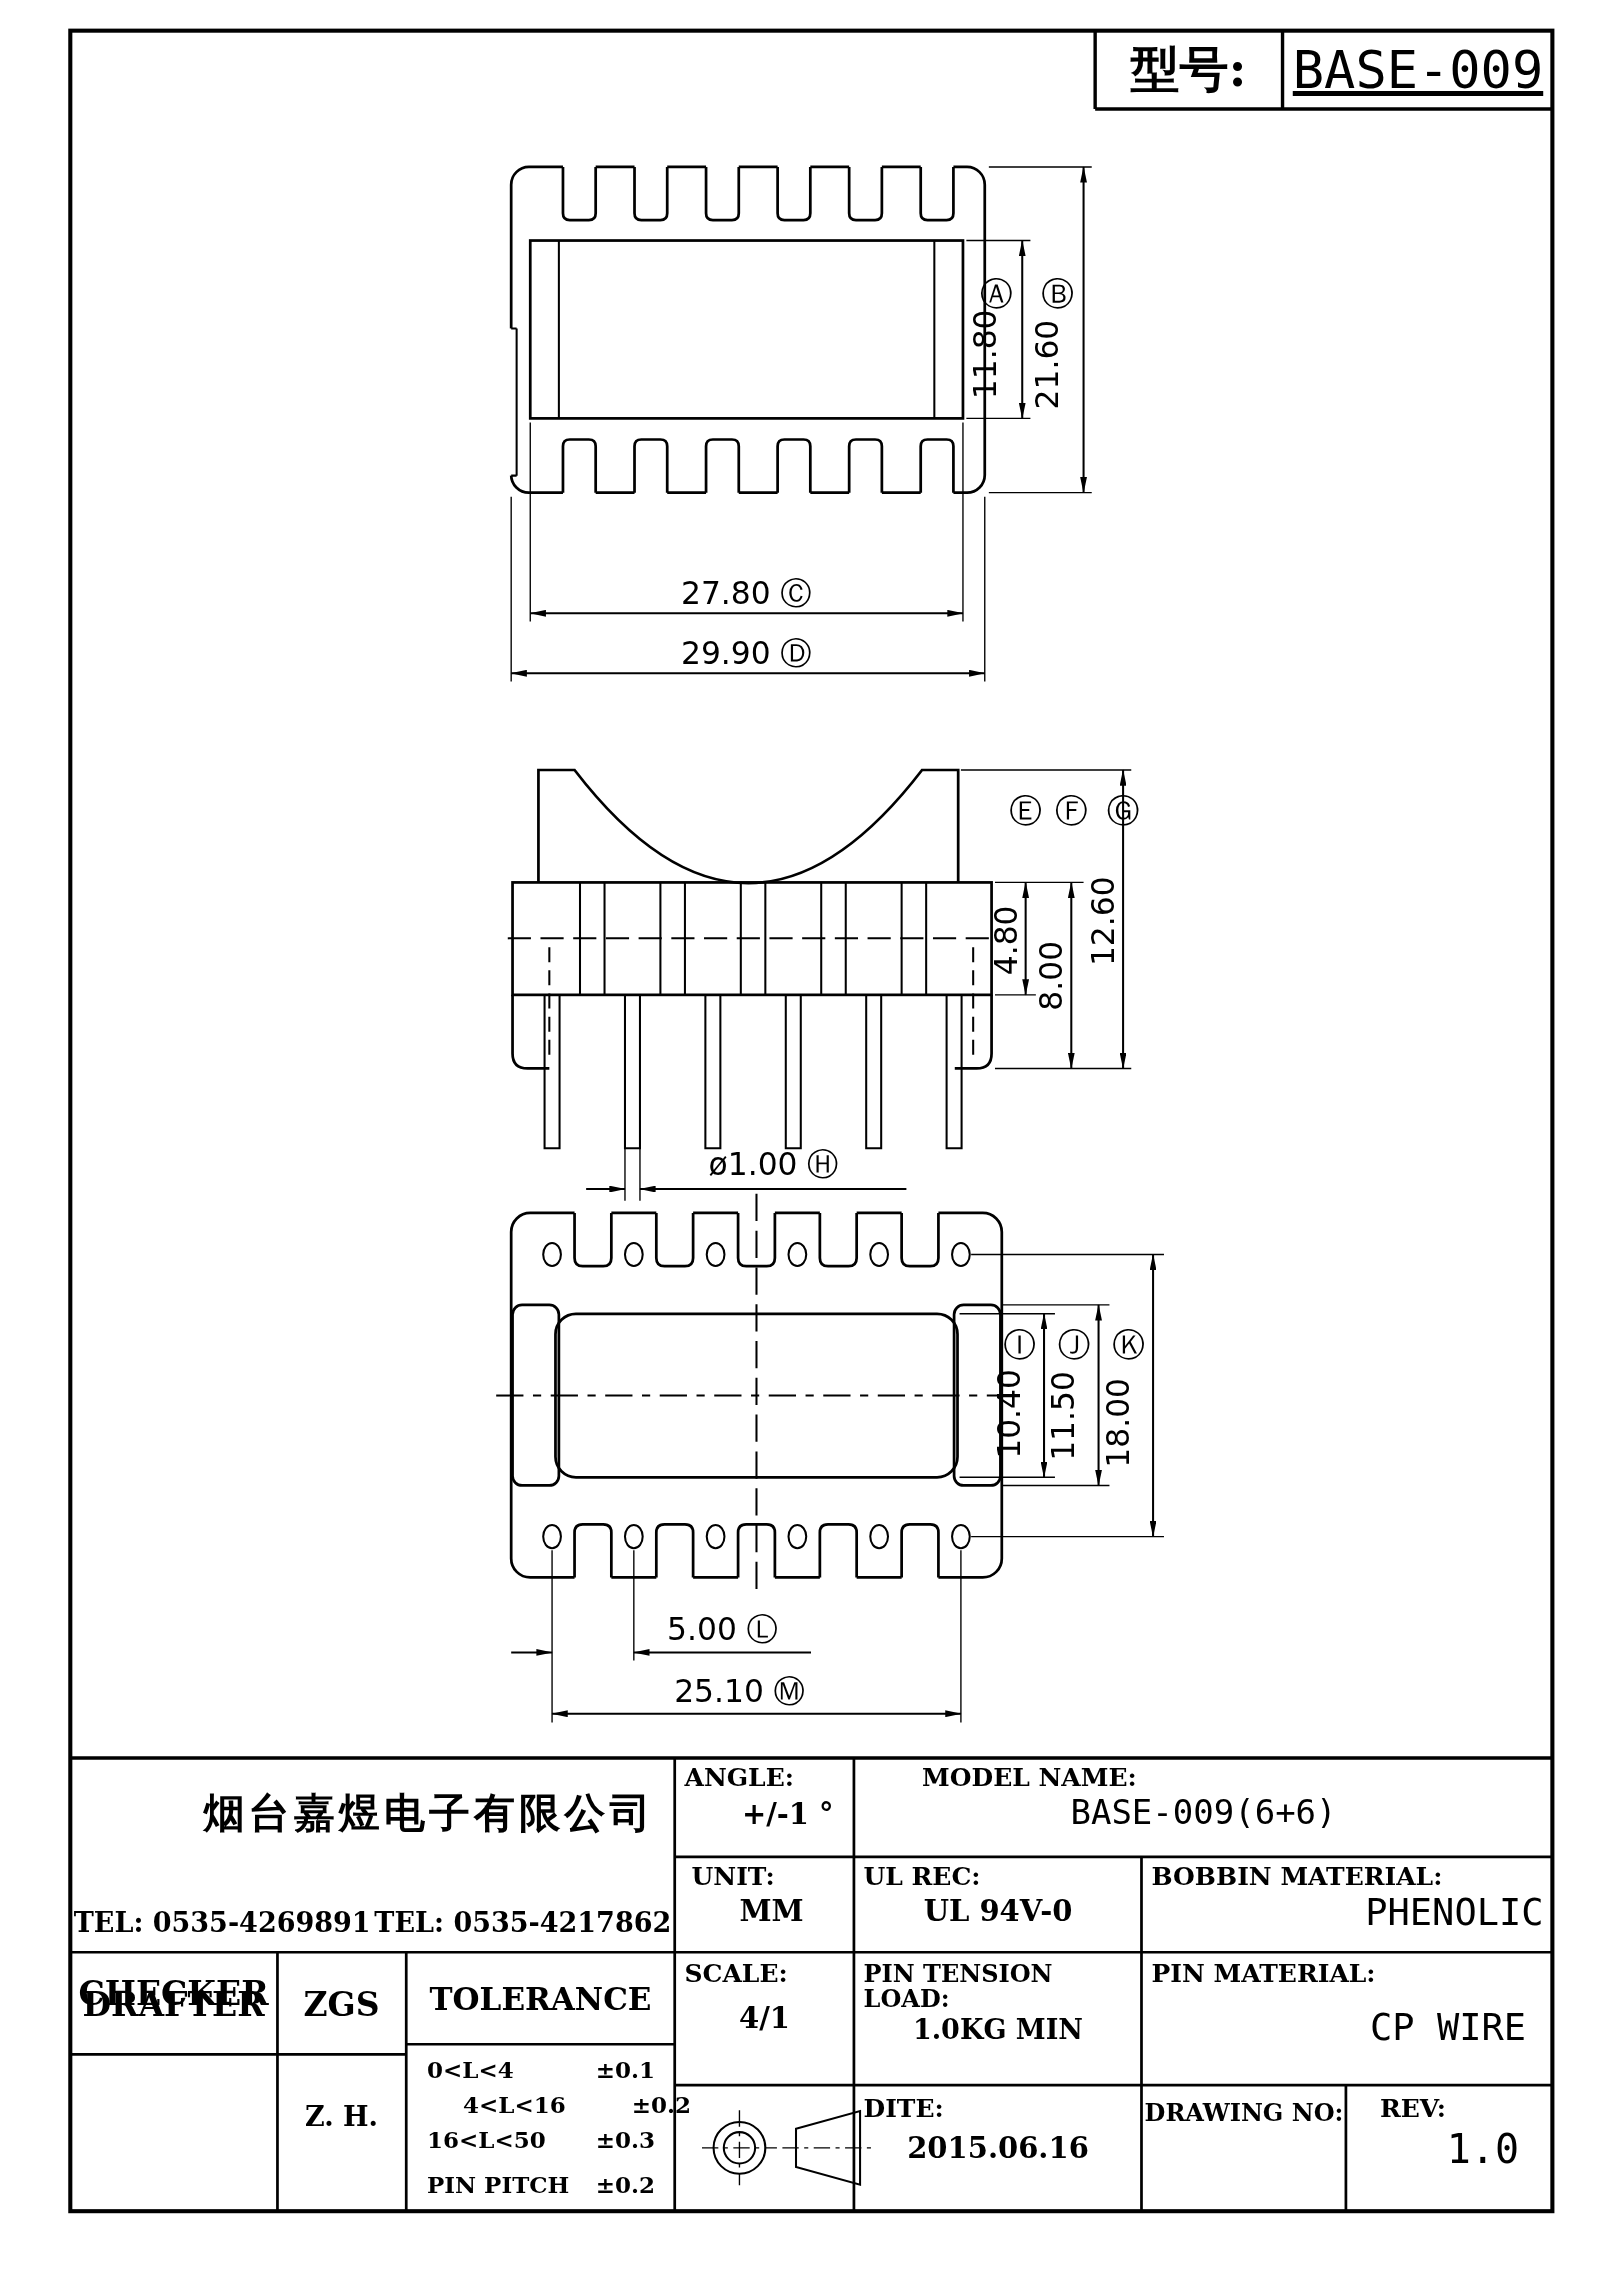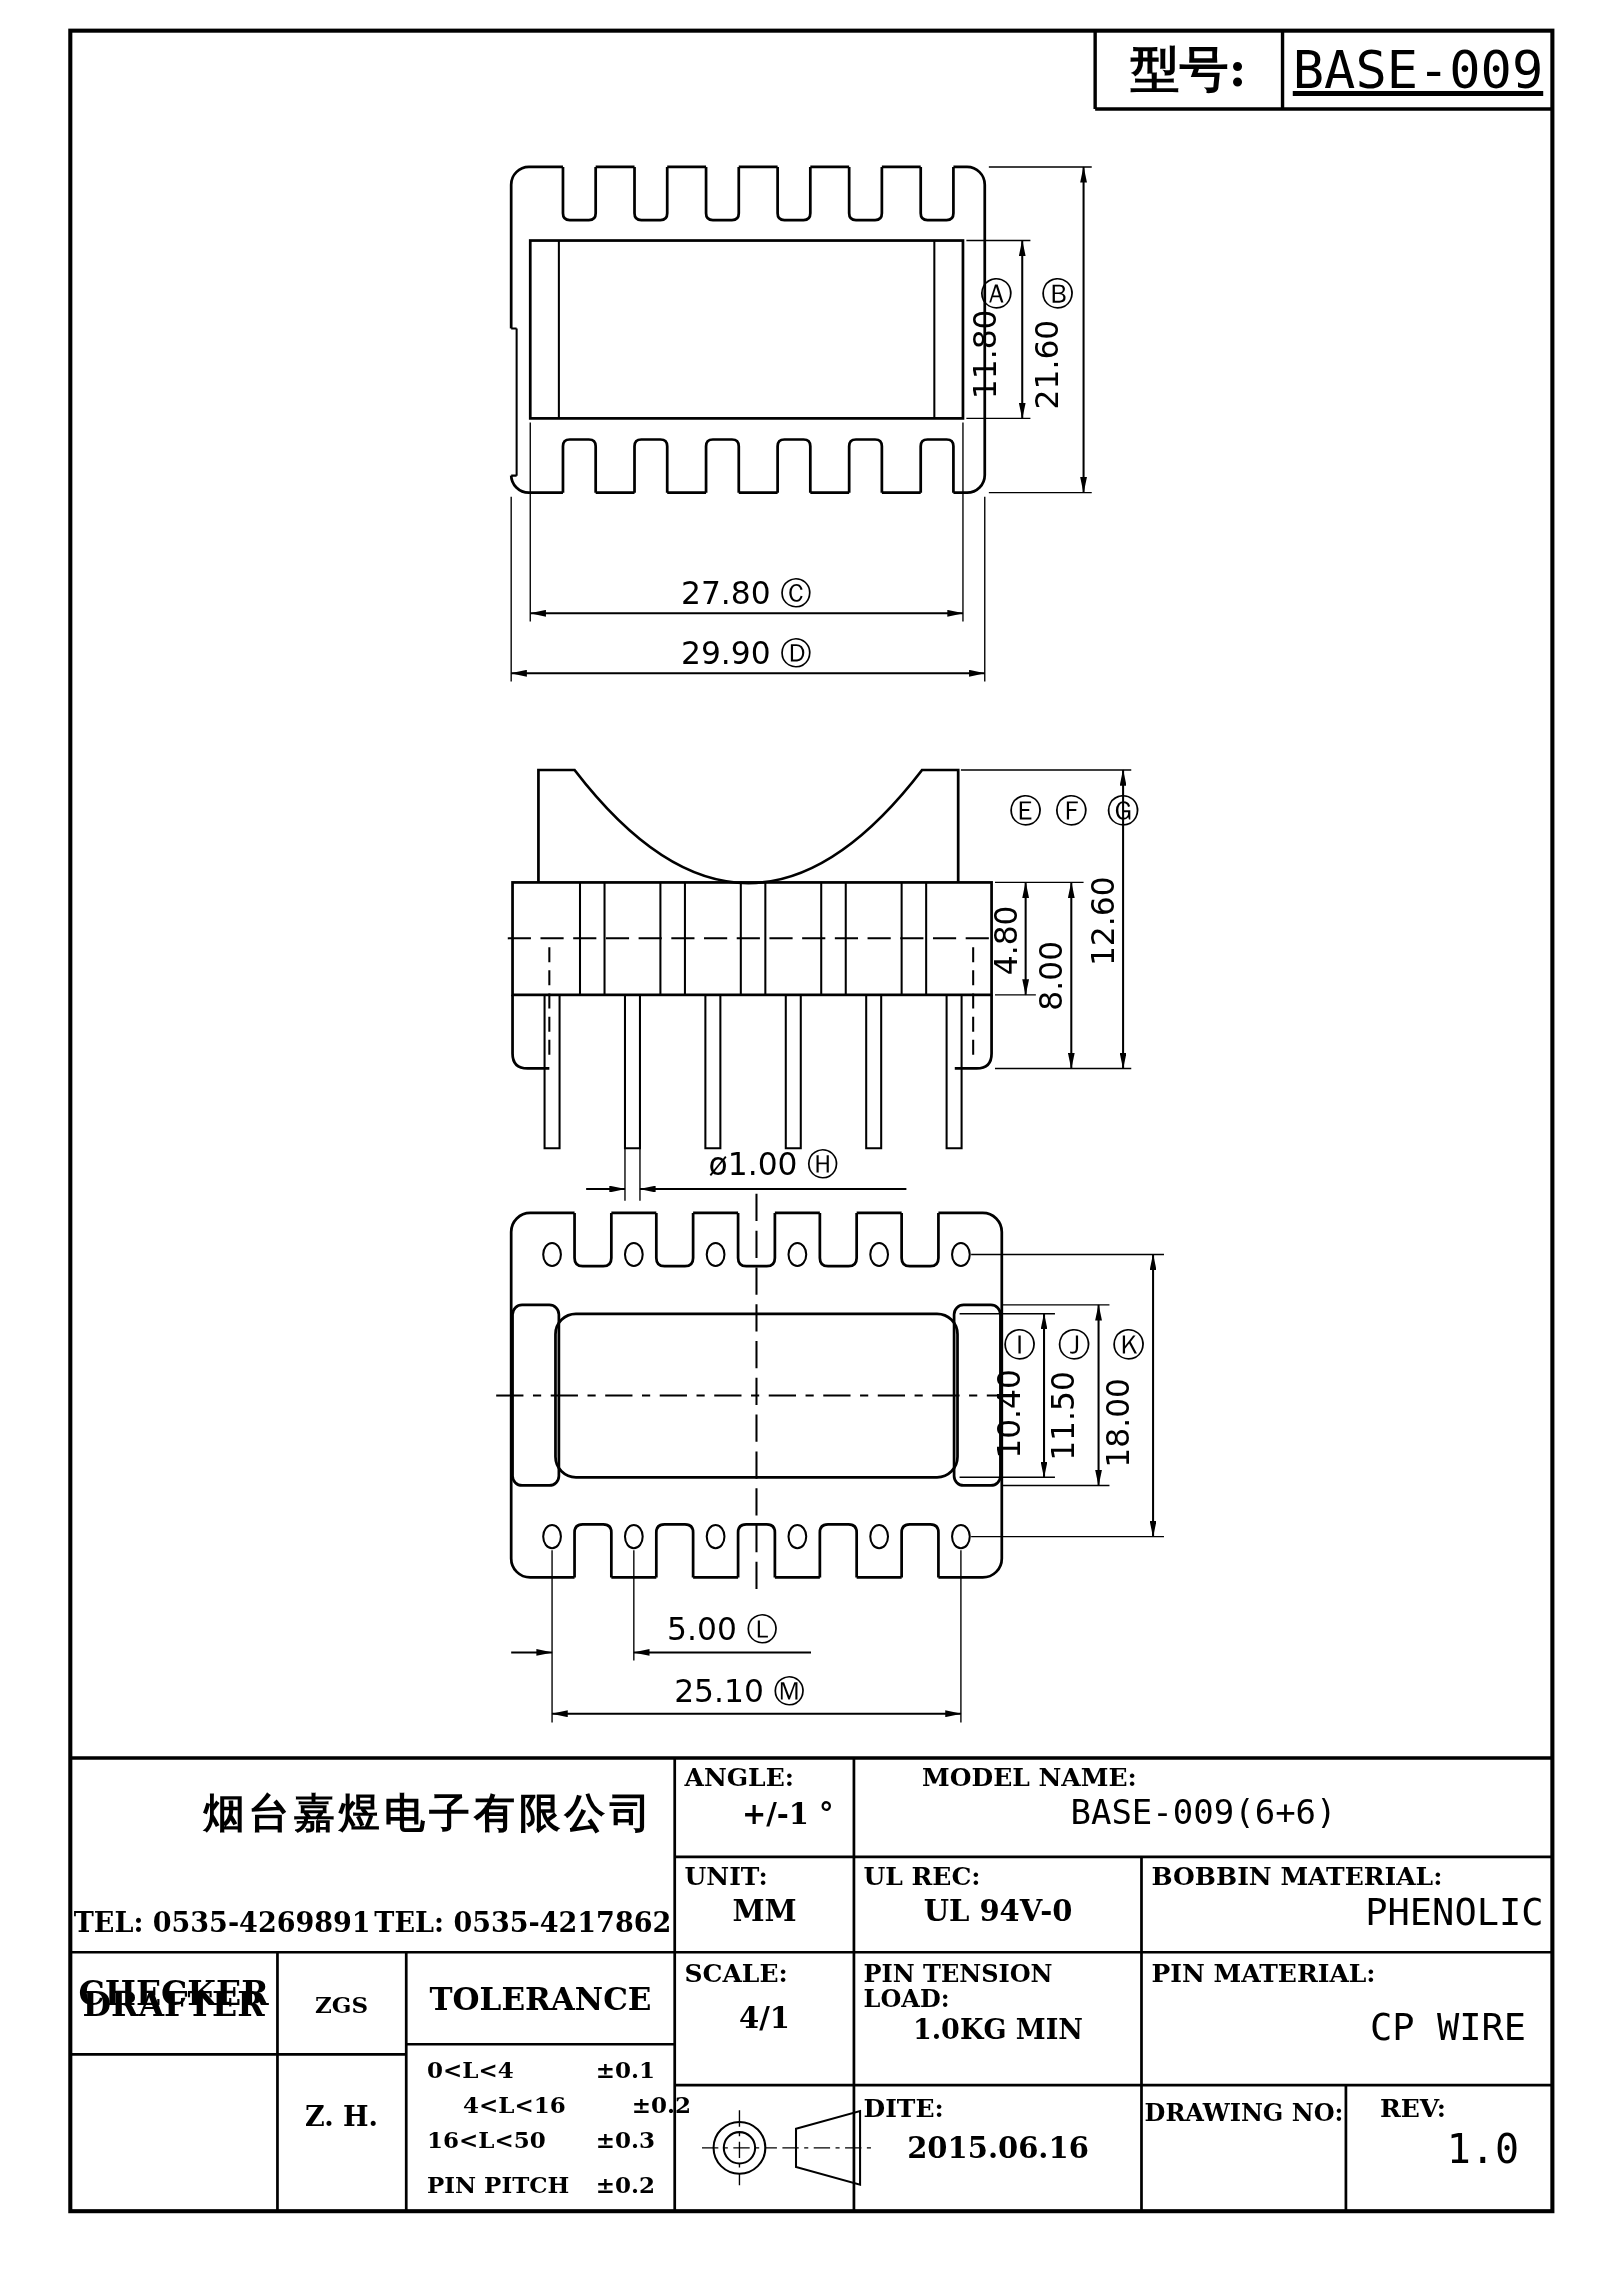--- a/index.html
+++ b/index.html
@@ -240,21 +240,21 @@
 </div>
 
 <div class="cell sl" style="left:675px;top:1758px;width:179px;height:99px;">
   <div class="lbl" style="padding:6.8px 0 0 9.5px;">ANGLE:</div>
   <div class="val" style="text-align:right;padding-right:20.4px;margin-top:5.5px;">+/-1 °</div>
 </div>
 <div class="cell sl" style="left:854px;top:1758px;width:699px;height:99px;border-radius:15px;">
   <div class="lbl" style="padding:6.8px 0 0 68px;">MODEL NAME:</div>
   <div class="val mono" style="text-align:center;font-size:34px;margin-top:1.4px;">BASE-009(6+6)</div>
 </div>
-<div class="cell sl" style="left:675px;top:1857px;width:179px;height:95px;">
+<div class="cell sl" style="left:675px;top:1857px;width:179px;height:95px;padding-left:7px;">
   <div class="lbl" style="padding:6.8px 0 0 9.5px;">UNIT:</div>
   <div class="val" style="text-align:center;margin-top:4.1px;">MM</div>
 </div>
 <div class="cell sl" style="left:854px;top:1857px;width:288px;height:95px;">
   <div class="lbl" style="padding:6.8px 0 0 9.5px;">UL REC:</div>
   <div class="val" style="text-align:center;margin-top:4.1px;">UL 94V-0</div>
 </div>
 <div class="cell sl" style="left:1142px;top:1857px;width:411px;height:95px;">
   <div class="lbl" style="padding:6.8px 0 0 9.5px;">BOBBIN MATERIAL:</div>
   <div class="val mono" style="text-align:right;padding-right:9.5px;font-size:37px;margin-top:1.4px;">PHENOLIC</div>
@@ -277,21 +277,21 @@
 </div>
 <div class="cell sl" style="left:1142px;top:2086px;width:204px;height:126px;">
   <div class="lbl" style="padding:13.6px 0 0 0;text-align:center;font-size:24px;">DRAWING NO:</div>
 </div>
 <div class="cell sl" style="left:1346px;top:2086px;width:207px;height:126px;">
   <div class="lbl" style="padding:9.5px 0 0 34px;">REV:</div>
   <div class="val mono" style="text-align:right;padding-right:34px;font-size:40px;margin-top:4.1px;">1.0</div>
 </div>
 
 <div class="cell center sl" style="left:70px;top:1953px;width:207px;height:102px;font-size:33px;">DRAFTER</div>
-<div class="cell center sl" style="left:277px;top:1953px;width:129px;height:102px;font-size:23px;">ZGS</div>
+<div class="cell center sl" style="left:277px;top:1953px;width:129px;height:102px;font-size:33px;">ZGS</div>
 <div class="cell center sl" style="left:70px;top:1932px;width:207px;height:123px;font-size:33px;">CHECKER</div>
 <div class="cell center sl" style="left:277px;top:2055px;width:129px;height:123px;font-size:27px;">Z. H.</div>
 <div class="cell center sl" style="left:406px;top:1953px;width:269px;height:92px;font-size:31px;">TOLERANCE</div>
 
 <div class="cell sl" style="left:427px;top:2056px;width:228px;height:33px;display:flex;justify-content:space-between;font-size:23px;">
   <span>0&lt;L&lt;4</span>
   <span>±0.1</span>
 </div>
 <div class="cell sl" style="left:427px;top:2091px;width:228px;height:33px;display:flex;justify-content:space-between;font-size:23px;margin-left:36px;">
   <span>4&lt;L&lt;16</span>

